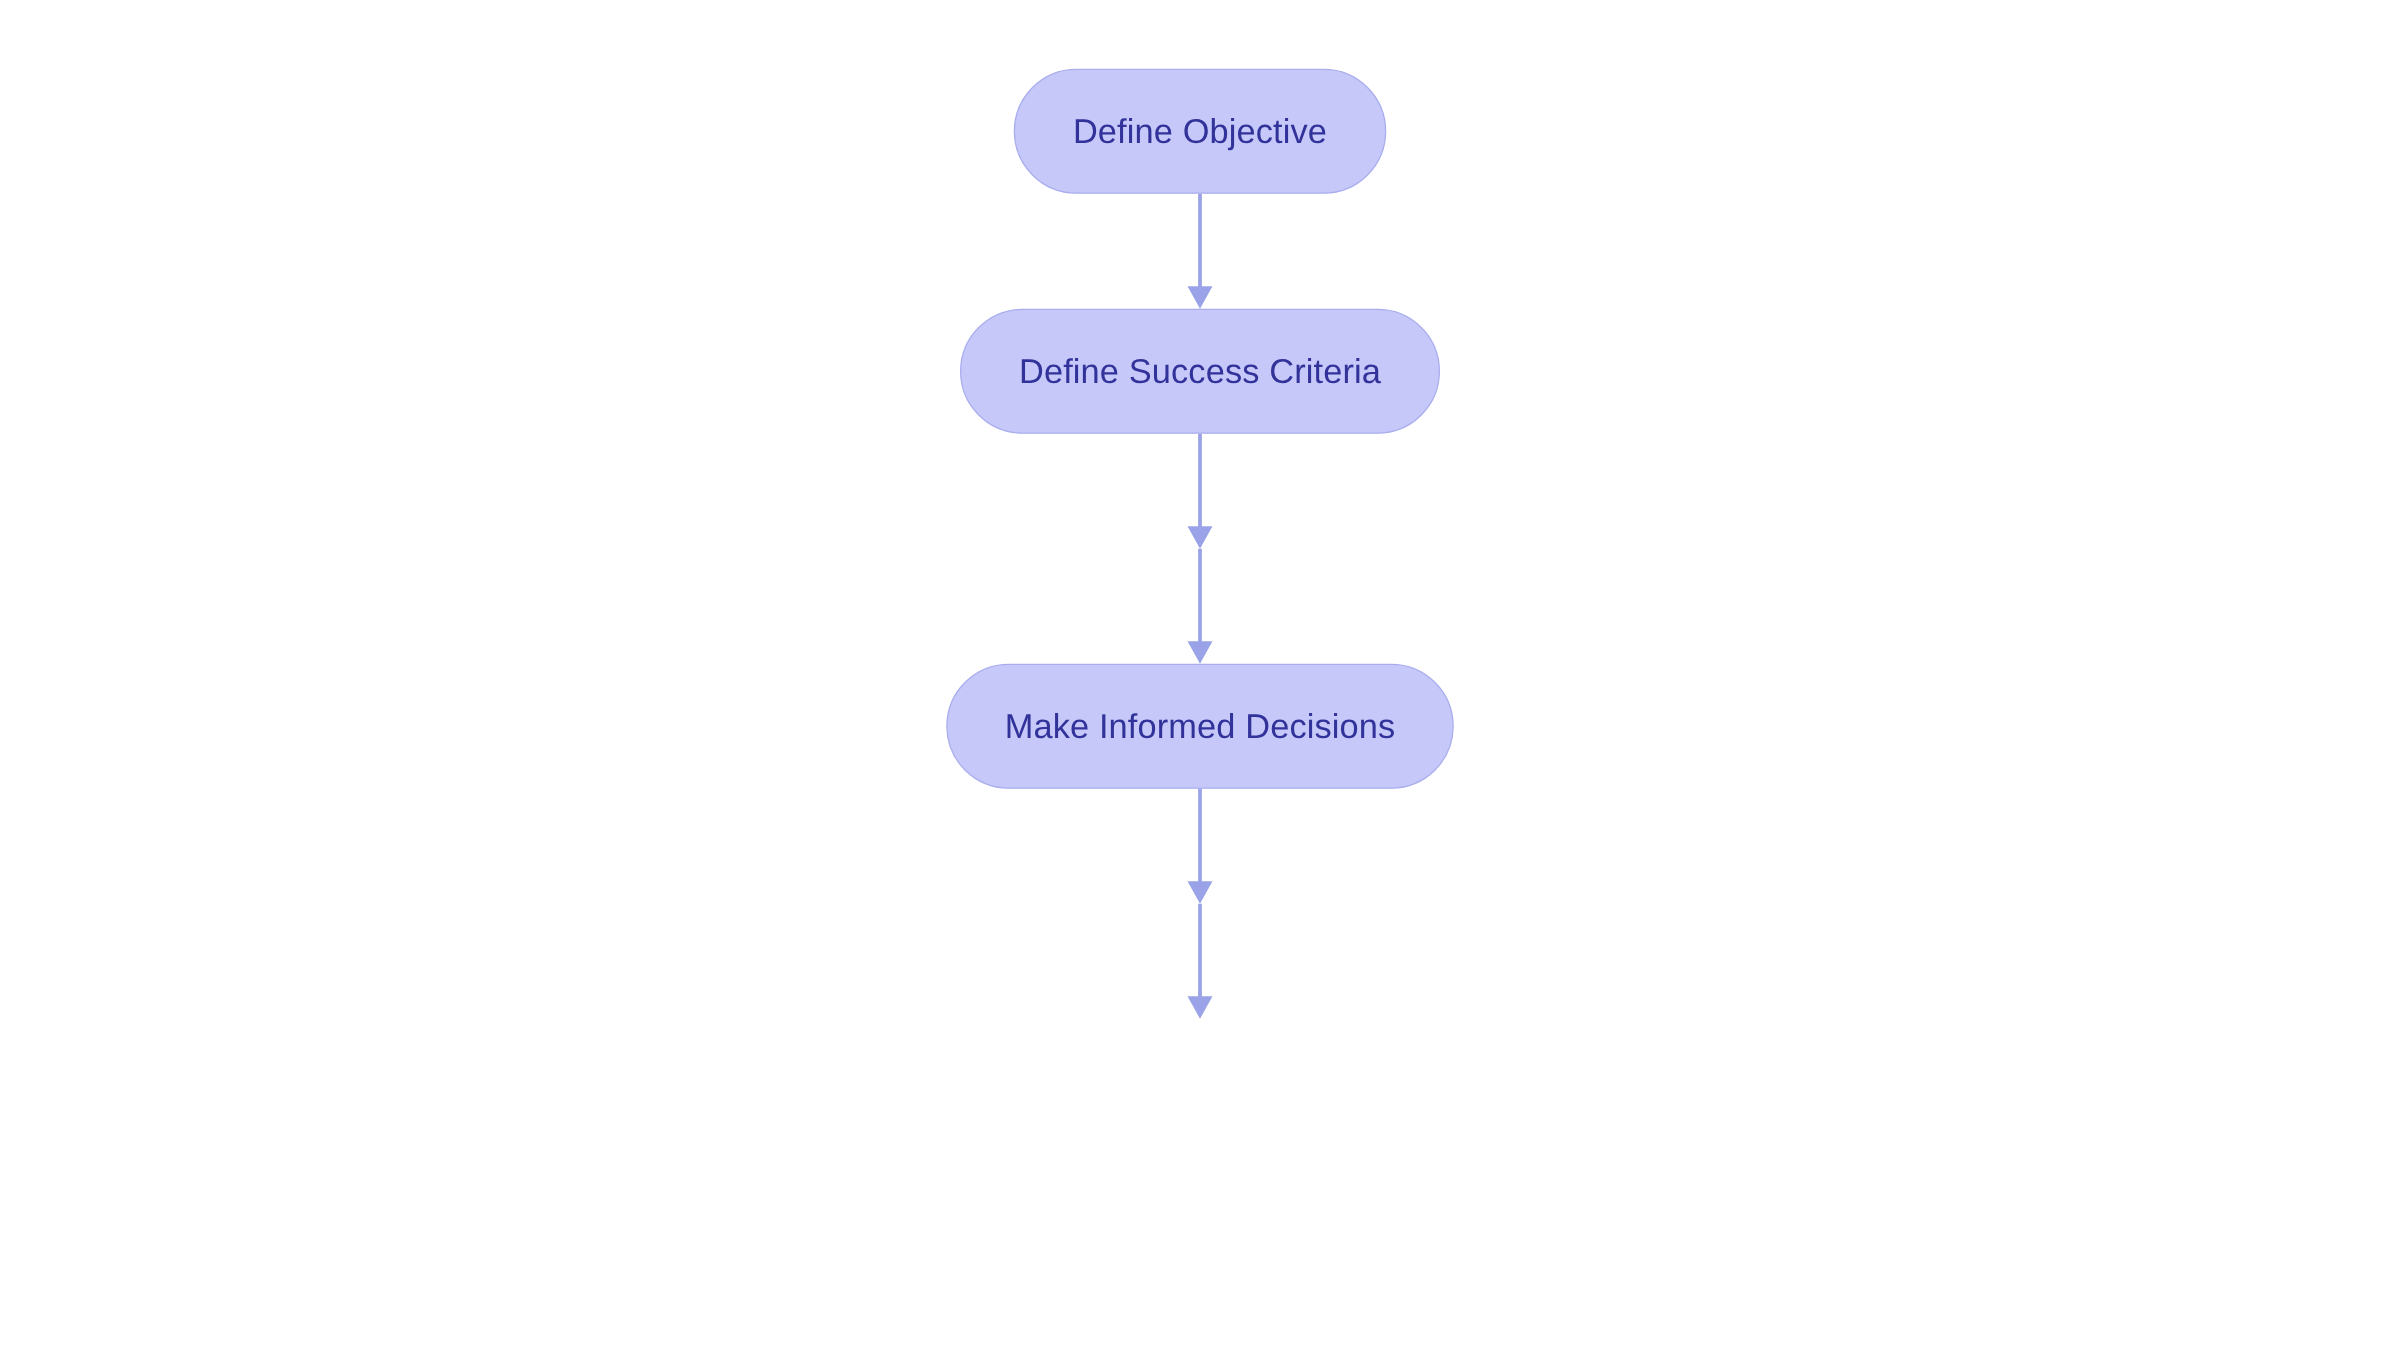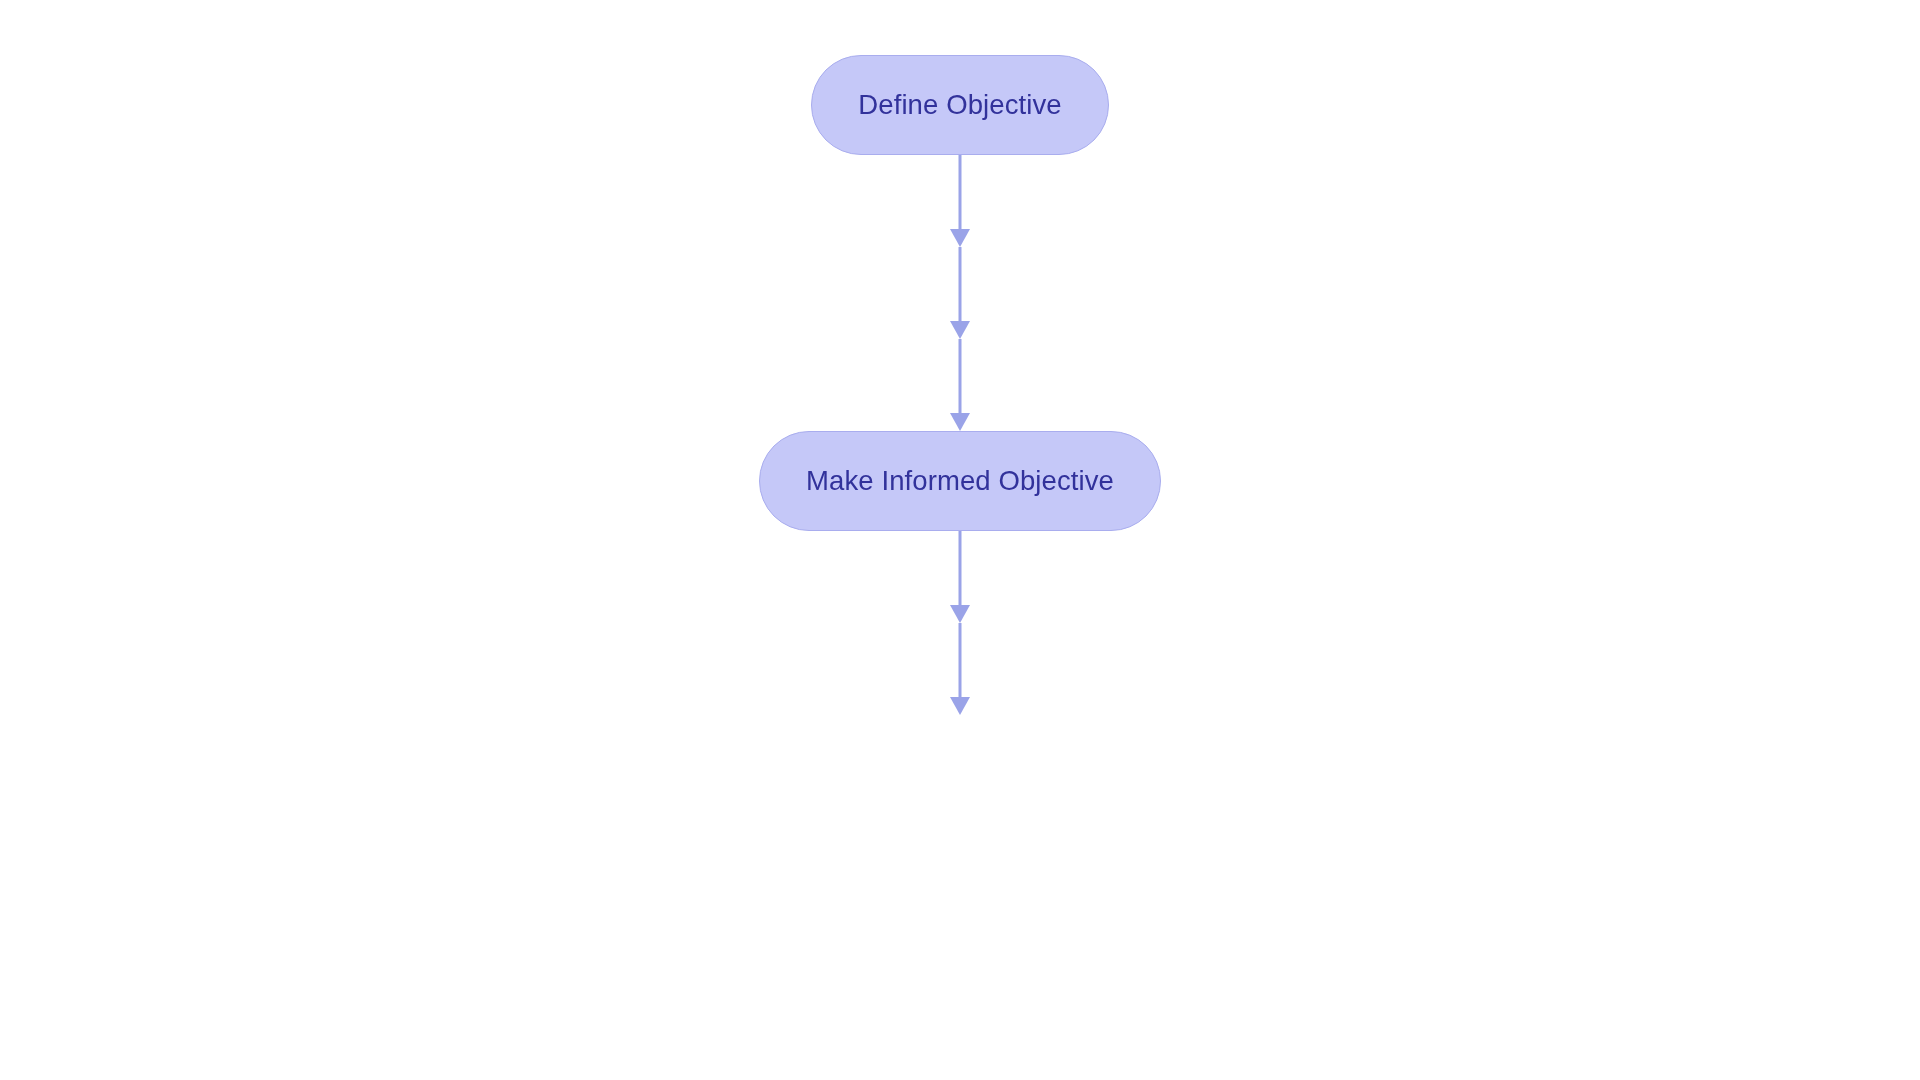--- a/index.html
+++ b/index.html
@@ -91,34 +91,37 @@
 
     <div class="node">
       <span>Define Objective</span>
     </div>
 
     <div class="connector">
       <span class="stem"></span>
       <span class="head"></span>
     </div>
 
+    <div class="node">
+      <span>Define Success Criteria</span>
+    </div>
 
     <div class="connector">
       <span class="stem"></span>
       <span class="head"></span>
     </div>
 
 
     <div class="connector">
       <span class="stem"></span>
       <span class="head"></span>
     </div>
 
     <div class="node">
-      <span>Make Informed Objective</span>
+      <span>Make Informed Decisions</span>
     </div>
 
     <div class="connector">
       <span class="stem"></span>
       <span class="head"></span>
     </div>
 
 
     <div class="connector">
       <span class="stem"></span>

